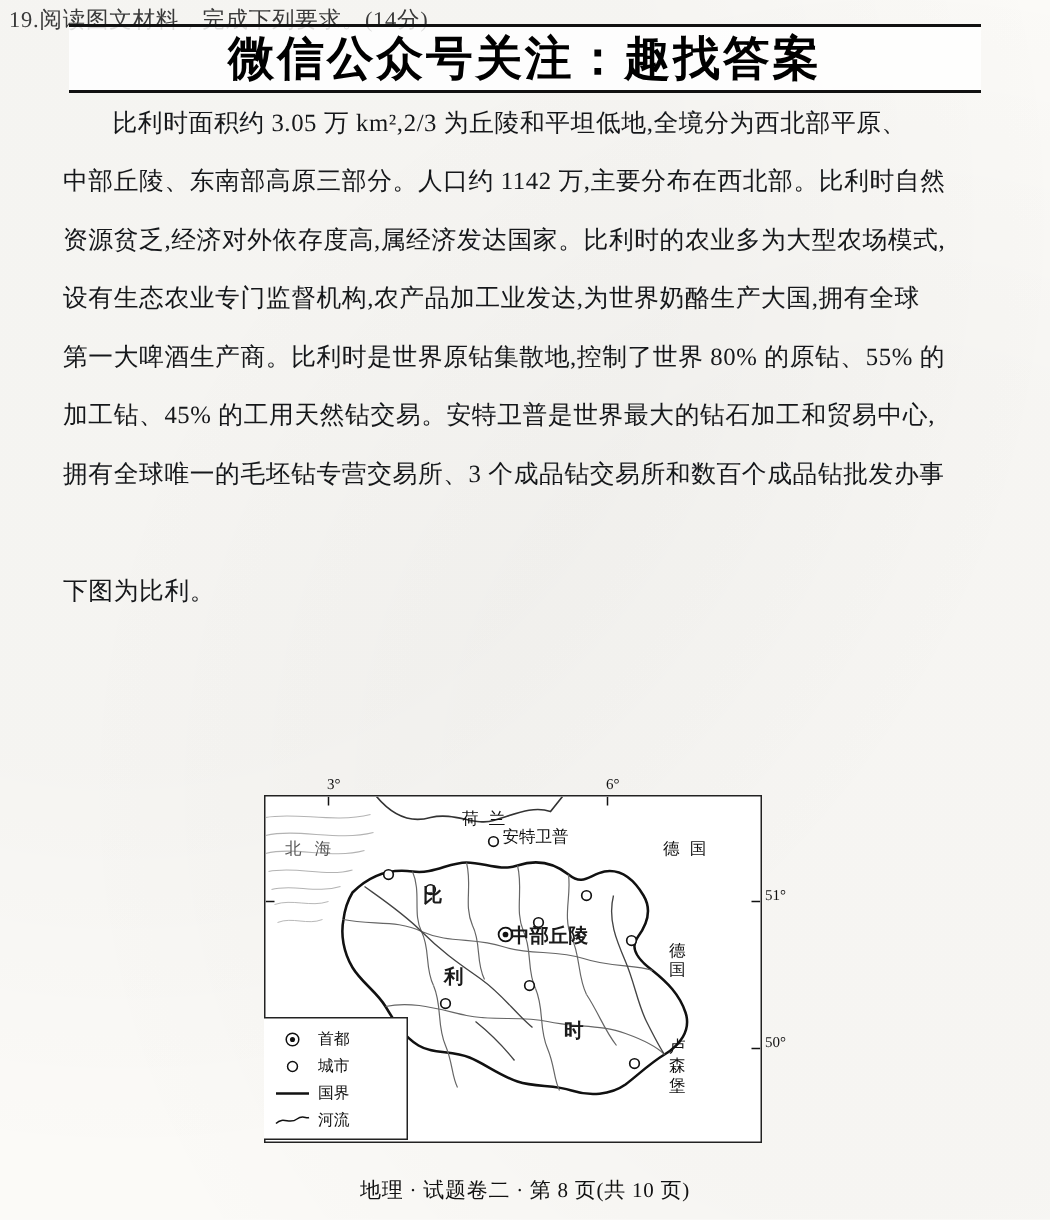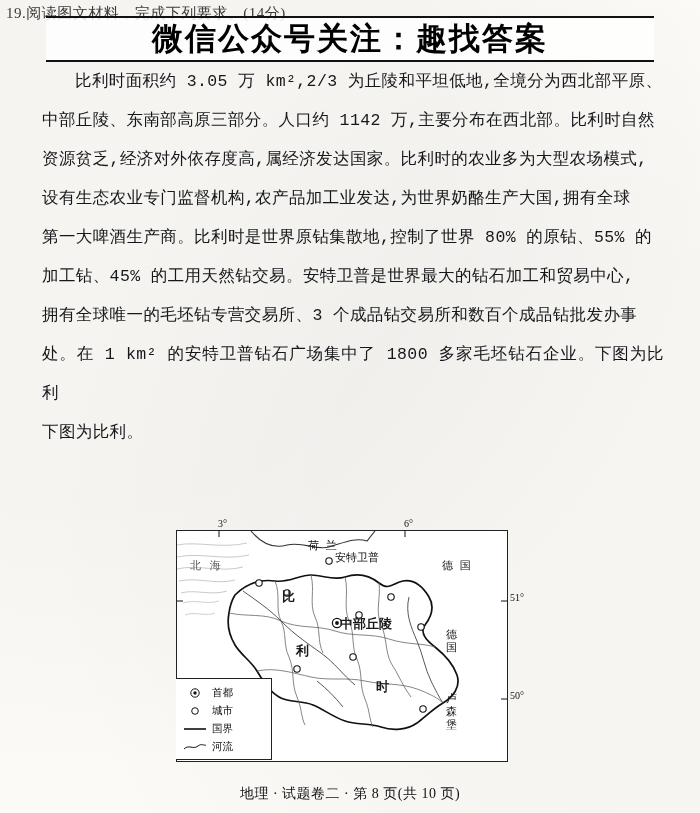--- a/index.html
+++ b/index.html
@@ -59,21 +59,20 @@
     position: absolute;
     top: 62px;
     left: 42px;
     width: 622px;
     font-size: 16.5px;
     line-height: 39px;
     text-align: justify;
     text-justify: inter-ideograph;
     letter-spacing: 0.4px;
     color: #15171a;
-    font-family: Liberation Mono, monospace;
   }
   .body-text .indent {
     display: inline-block;
     width: 33px;
   }
   
   .map-wrap {
     position: absolute;
     left: 128px;
     top: 520px;
@@ -163,21 +162,21 @@
   </div>
 
   <div class="body-text">
     <span class="indent"></span><span>比利时面积约 3.05 万 km²,2/3 为丘陵和平坦低地,全境分为西北部平原、</span><br>
     <span>中部丘陵、东南部高原三部分。人口约 1142 万,主要分布在西北部。比利时自然</span><br>
     <span>资源贫乏,经济对外依存度高,属经济发达国家。比利时的农业多为大型农场模式,</span><br>
     <span>设有生态农业专门监督机构,农产品加工业发达,为世界奶酪生产大国,拥有全球</span><br>
     <span>第一大啤酒生产商。比利时是世界原钻集散地,控制了世界 80% 的原钻、55% 的</span><br>
     <span>加工钻、45% 的工用天然钻交易。安特卫普是世界最大的钻石加工和贸易中心,</span><br>
     <span>拥有全球唯一的毛坯钻专营交易所、3 个成品钻交易所和数百个成品钻批发办事</span><br>
-    <span>处。在 1 km² 的安特卫普钻石广场集中了 1800 多家毛坯钻石企业。下图为比利</span><br>
+    <br>
     <span>下图为比利。</span>
   </div>
 
   <div class="map-wrap">
 
     <div class="lon-label" style="left:90px; top:-2px;">3°</div>
     <div class="lon-label" style="left:276px; top:-2px;">6°</div>
 
     <div class="map-frame">
       <svg class="map-svg" width="330" height="230" viewBox="0 0 330 230">

